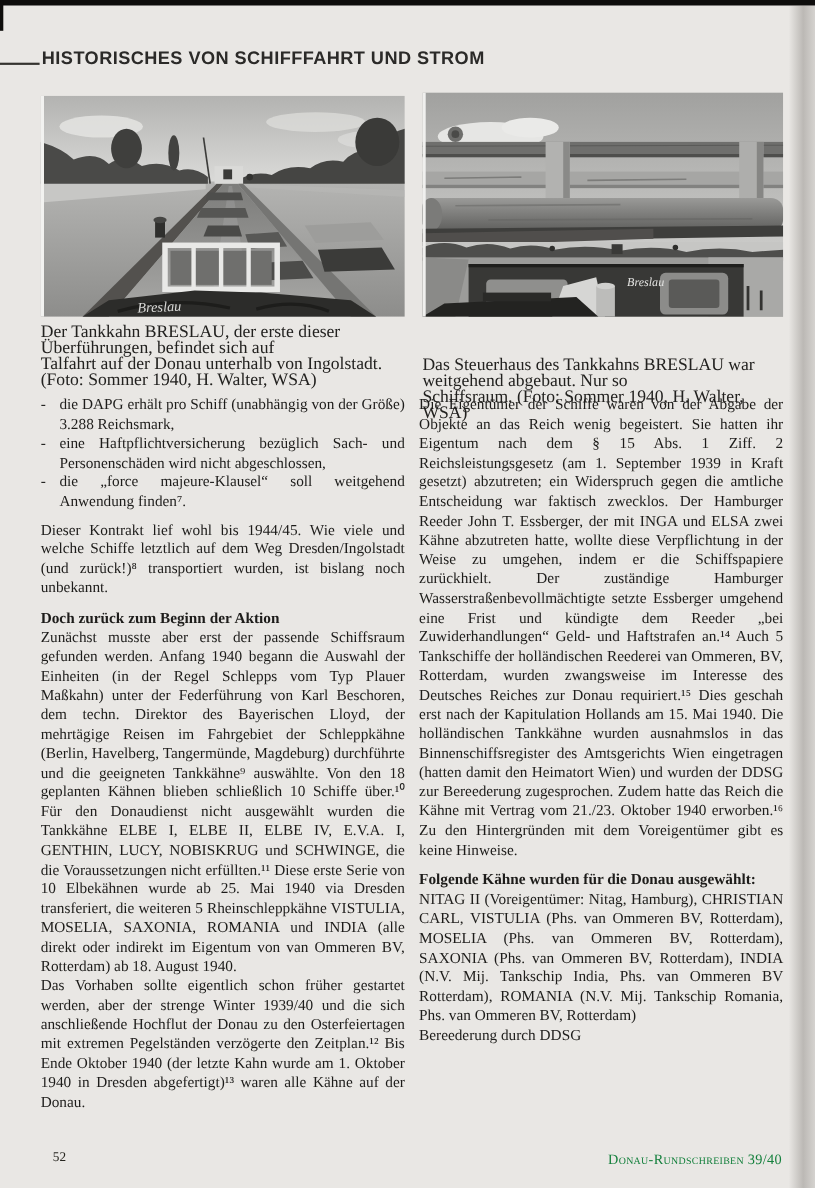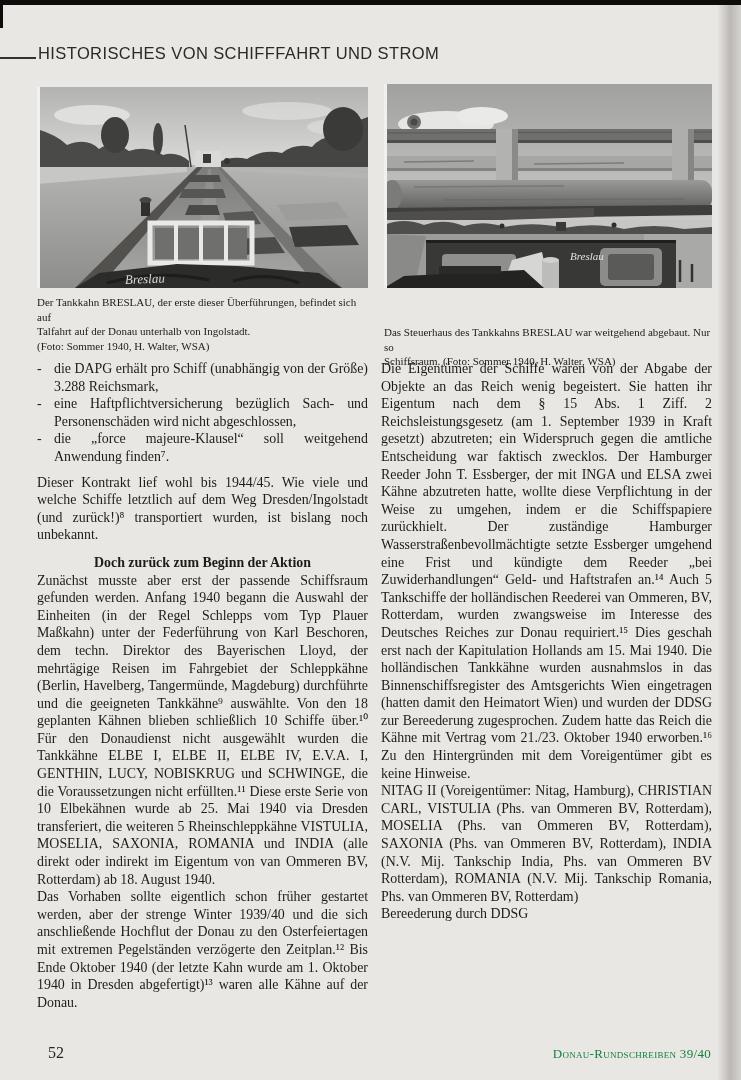--- a/index.html
+++ b/index.html
@@ -12,50 +12,50 @@
     overflow:hidden;
   }
   .scan-top{position:absolute;top:0;left:0;width:741px;height:5px;background:#0e0d0c;}
   .scan-left{position:absolute;top:0;left:0;width:3px;height:28px;background:#0e0d0c;}
   .scan-right{position:absolute;top:5px;right:0;width:24px;height:1075px;
     background:linear-gradient(to right, rgba(70,64,58,0), rgba(70,64,58,0.28) 55%, rgba(70,64,58,0.12));}
   .header-rule{position:absolute;left:0;top:57px;width:36px;height:2px;background:#35332f;}
   .header-title{
     position:absolute;left:38px;top:44px;margin:0;
     font-family:"Liberation Sans", sans-serif;
-    font-size:16.5px;font-weight:400;letter-spacing:0.4px;color:#2b2a28;
+    font-size:16.5px;font-weight:700;letter-spacing:0.4px;color:#2b2a28;
   }
   figure{margin:0;padding:0;position:absolute;}
   .photo-left{left:37px;top:87px;width:331px;height:201px;}
   .photo-right{left:384px;top:84px;width:328px;height:204px;}
   .photo-left svg,.photo-right svg{display:block;}
   .caption{
     position:absolute;
-    font-size:11px;line-height:14.6px;color:#22211f;
+    font-size:16px;line-height:14.6px;color:#22211f;
   }
   .caption-left{left:37px;top:295px;width:334px;}
   .caption-right{left:384px;top:295px;width:336px;margin-top:30px;}
   .col{
     position:absolute;width:331px;
     font-size:13.9px;line-height:17.6px;
     text-align:justify;
   }
   .col-left{left:37px;top:360px;}
   .col-right{left:381px;top:360px;font-family:Liberation Serif, serif;}
   .col p{margin:0;}
   .bullet{display:flex;}
   .bullet .marker{flex:none;width:17px;}
   .bullet .btext{flex:1;text-align:justify;}
   .mt8{margin-top:8px !important;}
   .subhead{
     margin:10px 0 0 0;font-size:13.9px;line-height:17.6px;font-weight:bold;
-    text-align:center;
+    text-align:left;
   }
   .footer-page-num{
-    position:absolute;left:48px;top:1044px;font-size:16px;color:#26251f;
+    position:absolute;left:48px;top:1044px;font-size:12px;color:#26251f;
   }
   .footer-journal{
     position:absolute;right:30px;top:1046px;
     font-variant:small-caps;font-size:13px;letter-spacing:0.3px;color:#15803d;
   }
 </style>
 </head>
 <body>
 
 <div class="scan-top"></div>
@@ -213,18 +213,19 @@
     </div>
   </div>
   <p class="mt8">Dieser Kontrakt lief wohl bis 1944/45. Wie viele und welche Schiffe letztlich auf dem Weg Dresden/Ingolstadt (und zurück!)⁸ transportiert wurden, ist bislang noch unbekannt.</p>
   <h2 class="subhead">Doch zurück zum Beginn der Aktion</h2>
   <p>Zunächst musste aber erst der passende Schiffsraum gefunden werden. Anfang 1940 begann die Auswahl der Einheiten (in der Regel Schlepps vom Typ Plauer Maßkahn) unter der Federführung von Karl Beschoren, dem techn. Direktor des Bayerischen Lloyd, der mehrtägige Reisen im Fahrgebiet der Schleppkähne (Berlin, Havelberg, Tangermünde, Magdeburg) durchführte und die geeigneten Tankkähne⁹ auswählte. Von den 18 geplanten Kähnen blieben schließlich 10 Schiffe über.¹⁰ Für den Donaudienst nicht ausgewählt wurden die Tankkähne ELBE I, ELBE II, ELBE IV, E.V.A. I, GENTHIN, LUCY, NOBISKRUG und SCHWINGE, die die Voraussetzungen nicht erfüllten.¹¹ Diese erste Serie von 10 Elbekähnen wurde ab 25. Mai 1940 via Dresden transferiert, die weiteren 5 Rheinschleppkähne VISTULIA, MOSELIA, SAXONIA, ROMANIA und INDIA (alle direkt oder indirekt im Eigentum von van Ommeren BV, Rotterdam) ab 18. August 1940.</p>
   <p>Das Vorhaben sollte eigentlich schon früher gestartet werden, aber der strenge Winter 1939/40 und die sich anschließende Hochflut der Donau zu den Osterfeiertagen mit extremen Pegelständen verzögerte den Zeitplan.¹² Bis Ende Oktober 1940 (der letzte Kahn wurde am 1. Oktober 1940 in Dresden abgefertigt)¹³ waren alle Kähne auf der Donau.</p>
 </div>
 
 <div class="col col-right">
   <p>Die Eigentümer der Schiffe waren von der Abgabe der Objekte an das Reich wenig begeistert. Sie hatten ihr Eigentum nach dem § 15 Abs. 1 Ziff. 2 Reichsleistungsgesetz (am 1. September 1939 in Kraft gesetzt) abzutreten; ein Widerspruch gegen die amtliche Entscheidung war faktisch zwecklos. Der Hamburger Reeder John T. Essberger, der mit INGA und ELSA zwei Kähne abzutreten hatte, wollte diese Verpflichtung in der Weise zu umgehen, indem er die Schiffspapiere zurückhielt. Der zuständige Hamburger Wasserstraßenbevollmächtigte setzte Essberger umgehend eine Frist und kündigte dem Reeder „bei Zuwiderhandlungen“ Geld- und Haftstrafen an.¹⁴ Auch 5 Tankschiffe der holländischen Reederei van Ommeren, BV, Rotterdam, wurden zwangsweise im Interesse des Deutsches Reiches zur Donau requiriert.¹⁵ Dies geschah erst nach der Kapitulation Hollands am 15. Mai 1940. Die holländischen Tankkähne wurden ausnahmslos in das Binnenschiffsregister des Amtsgerichts Wien eingetragen (hatten damit den Heimatort Wien) und wurden der DDSG zur Bereederung zugesprochen. Zudem hatte das Reich die Kähne mit Vertrag vom 21./23. Oktober 1940 erworben.¹⁶ Zu den Hintergründen mit dem Voreigentümer gibt es keine Hinweise.</p>
+  <h2 class="subhead">Folgende Kähne wurden für die Donau ausgewählt:</h2>
   <p>NITAG II (Voreigentümer: Nitag, Hamburg), CHRISTIAN CARL, VISTULIA (Phs. van Ommeren BV, Rotterdam), MOSELIA (Phs. van Ommeren BV, Rotterdam), SAXONIA (Phs. van Ommeren BV, Rotterdam), INDIA (N.V. Mij. Tankschip India, Phs. van Ommeren BV Rotterdam), ROMANIA (N.V. Mij. Tankschip Romania, Phs. van Ommeren BV, Rotterdam)</p>
   <p>Bereederung durch DDSG</p>
 </div>
 
 <div class="footer-page-num">52</div>
 <div class="footer-journal">Donau-Rundschreiben 39/40</div>
 
 </body></html>

